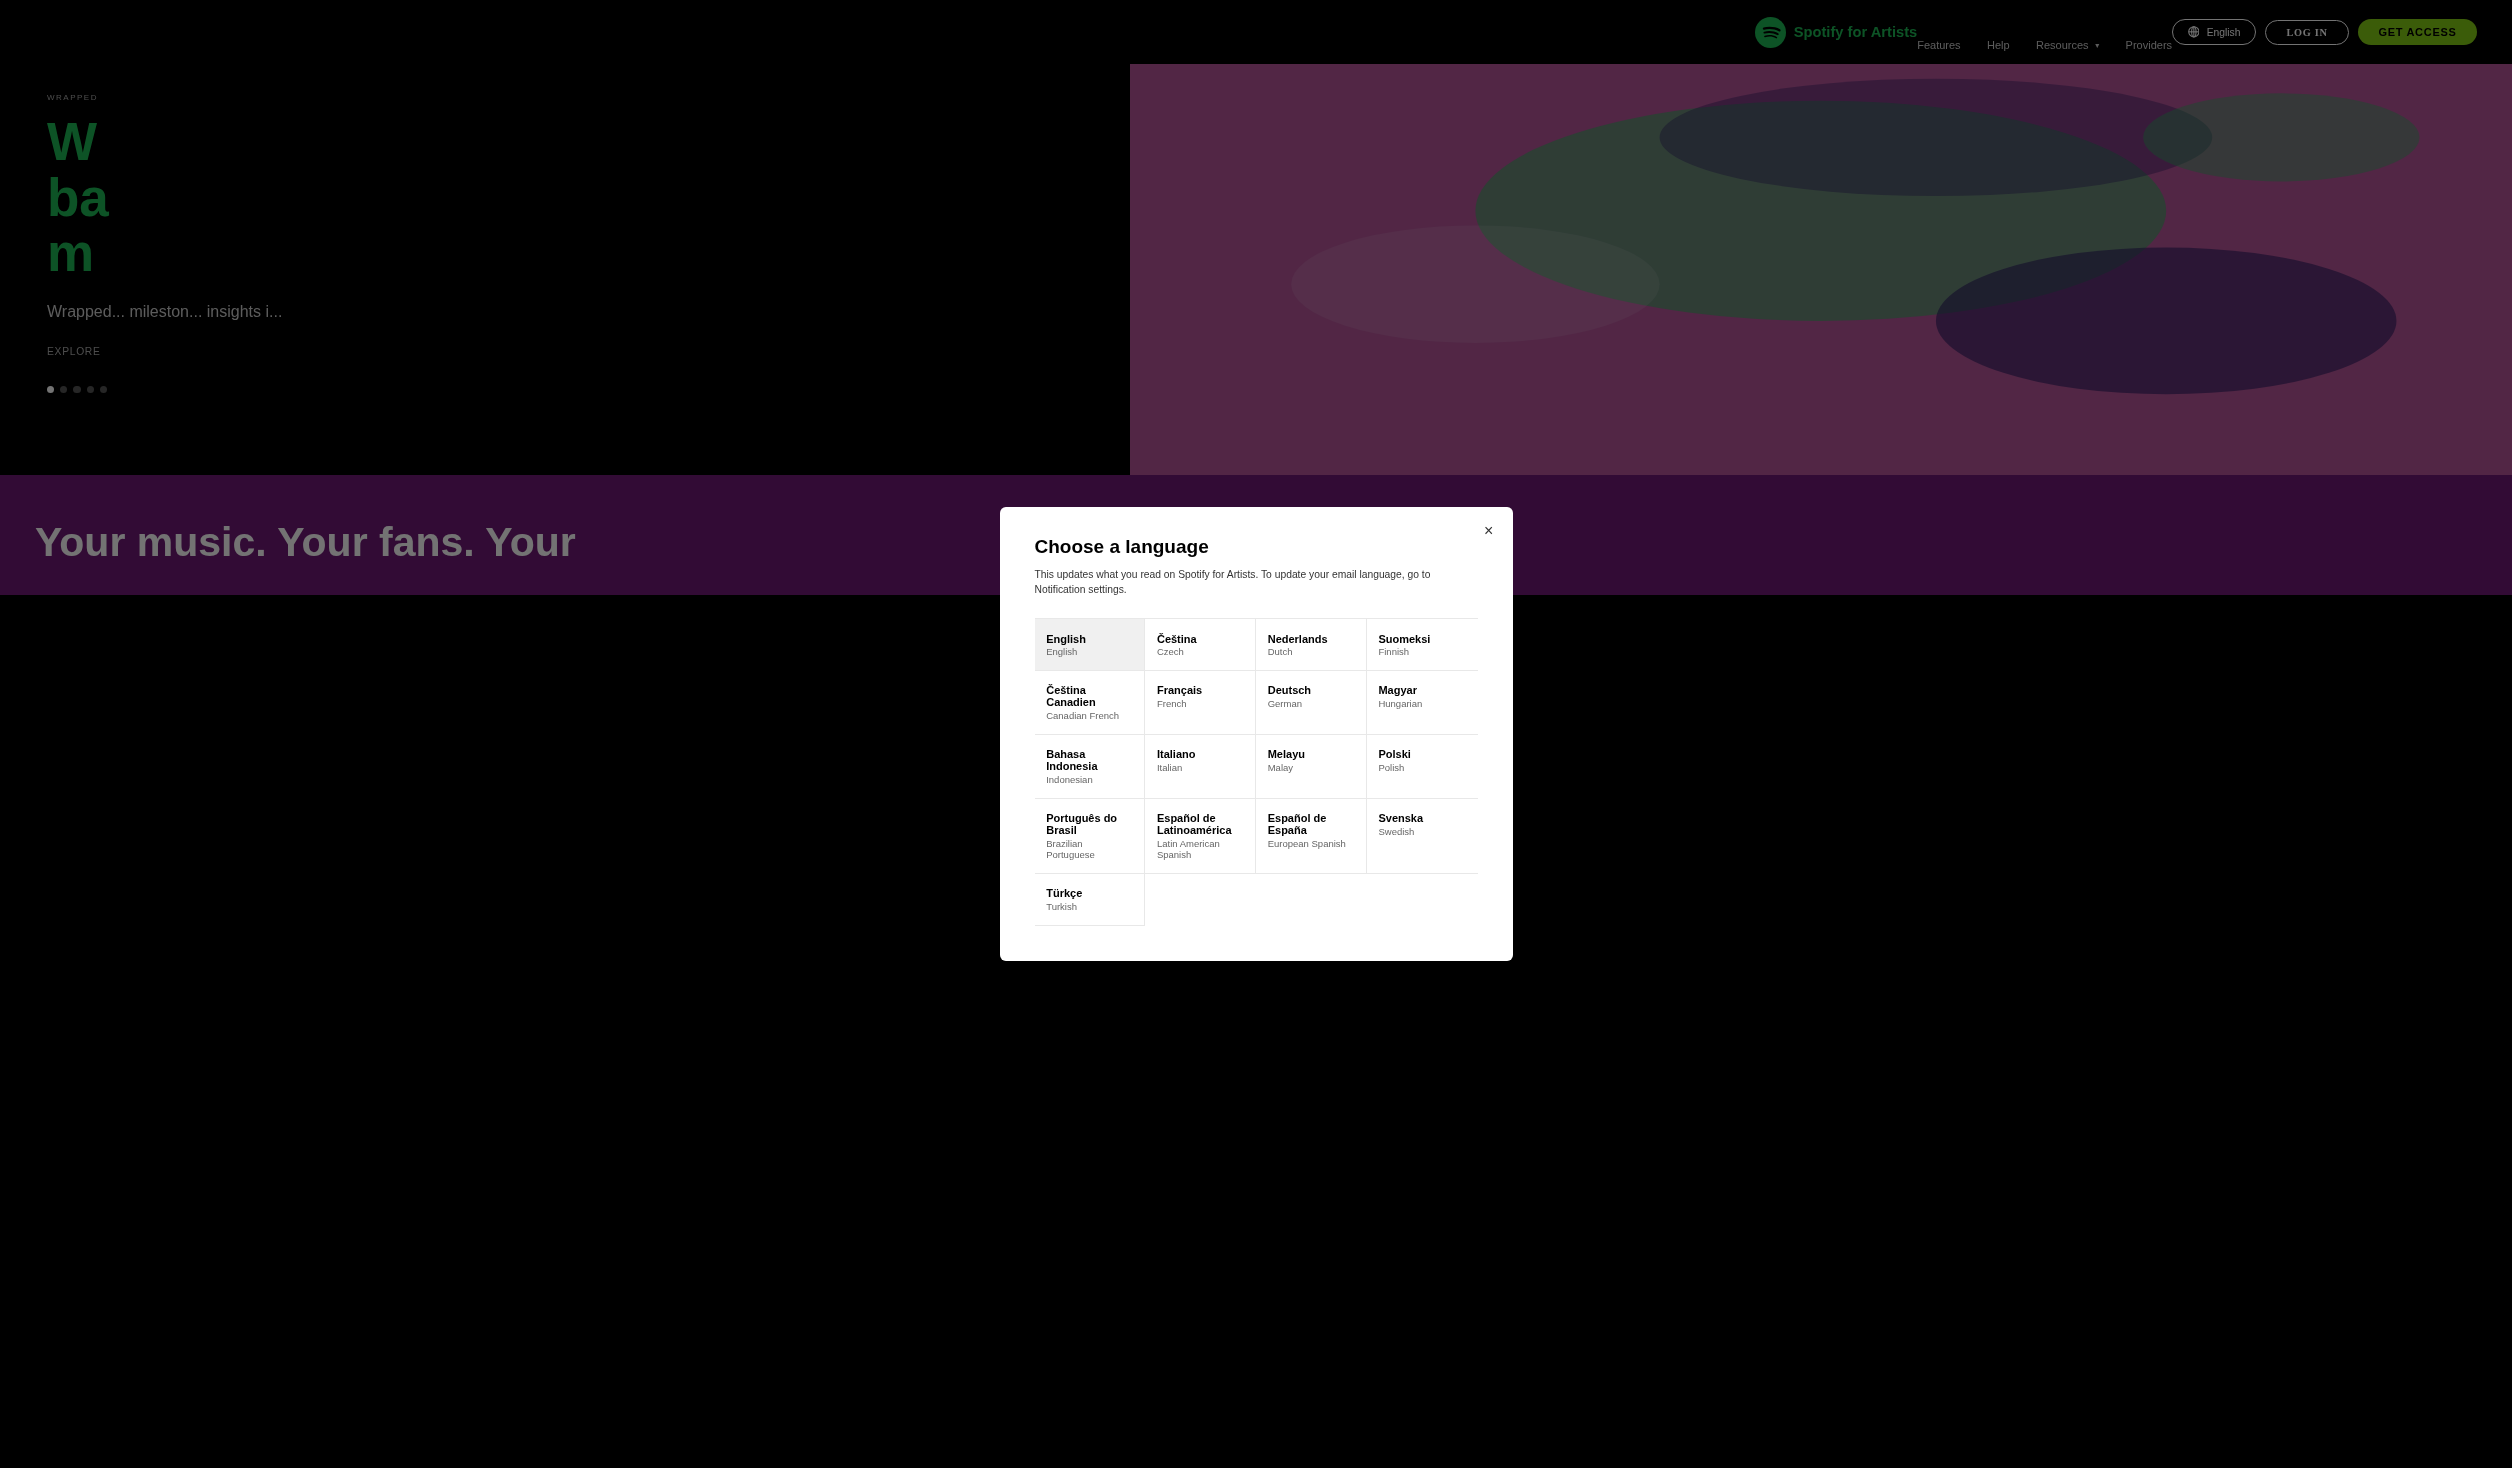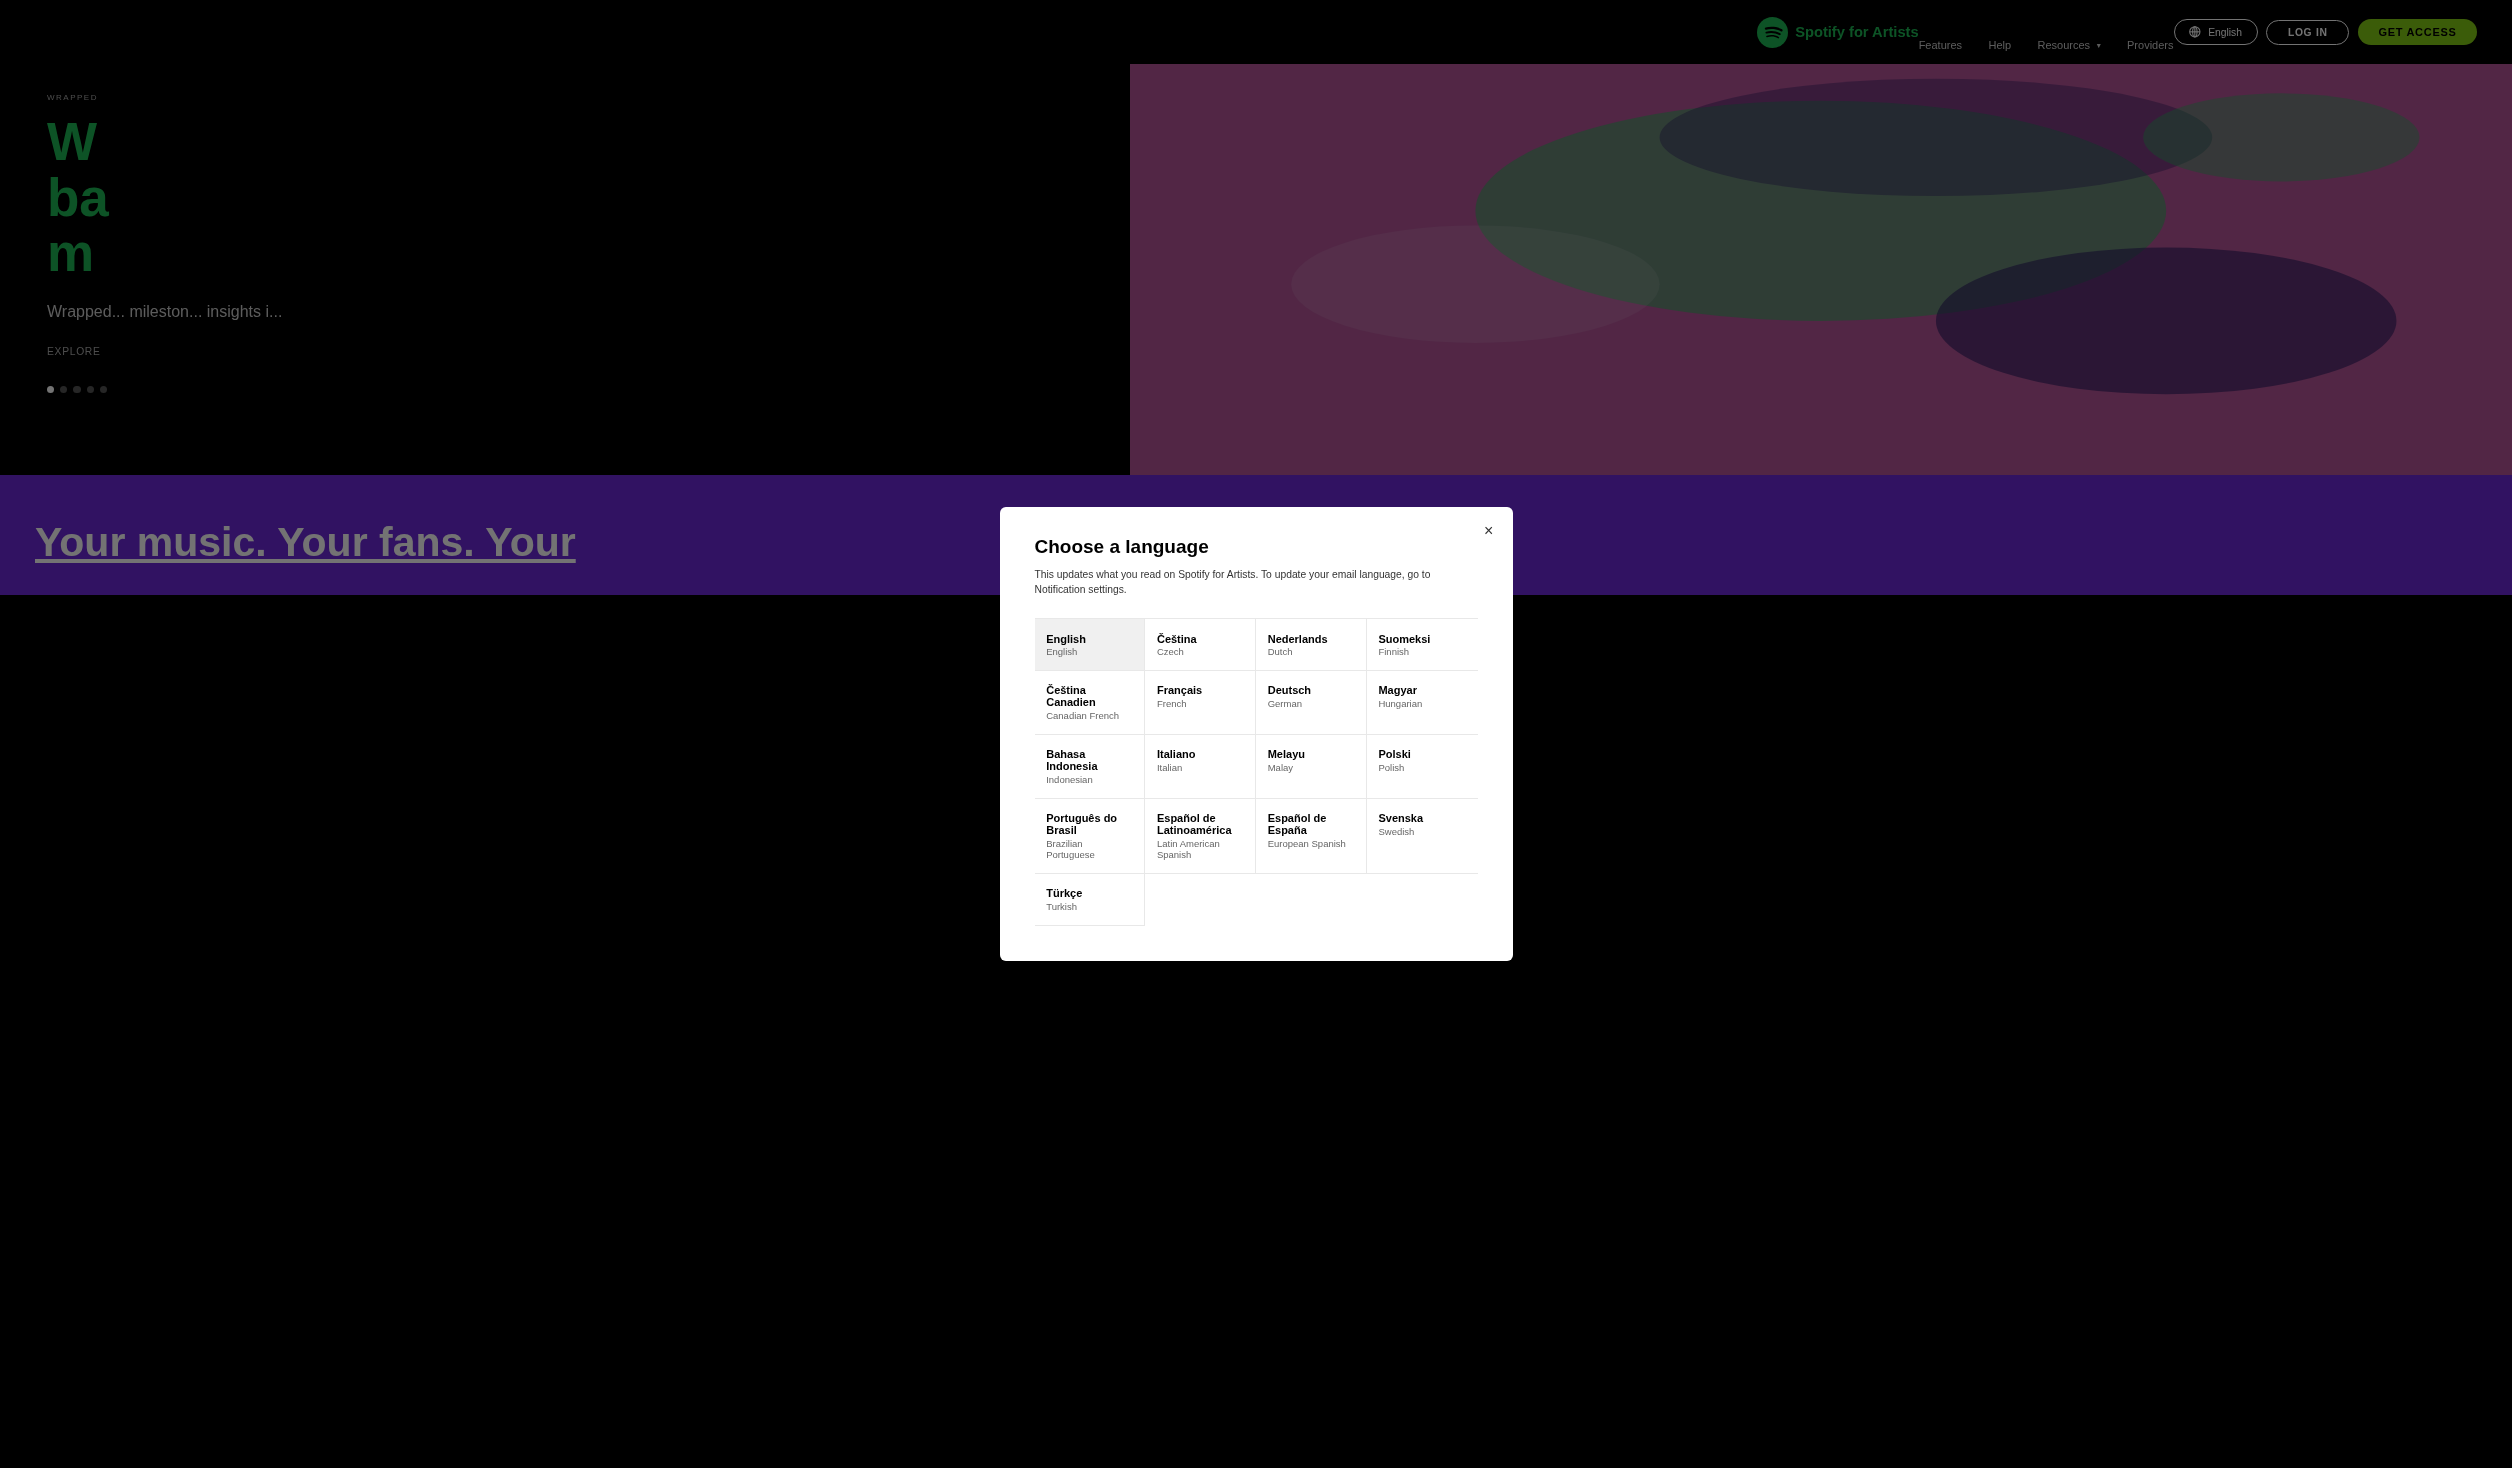--- a/index.html
+++ b/index.html
@@ -83,20 +83,21 @@
       background: transparent;
       border: 1.5px solid #fff;
       border-radius: 37px;
       color: #fff;
       padding: 5.9px 20.5px;
       font-size: 10.3px;
       font-weight: 700;
       cursor: pointer;
       letter-spacing: 0.7px;
       text-transform: uppercase;
+      font-family: Liberation Serif, serif;
     }
 
     .btn-get-access {
       background: #84cc16;
       border: none;
       border-radius: 37px;
       color: #000;
       padding: 7.3px 20.5px;
       font-size: 11px;
       font-weight: 700;
@@ -186,23 +187,22 @@
       border-radius: 50%;
       background: #555;
     }
 
     .dot.active {
       background: #fff;
     }
 
     
     .bottom-section {
-      background: #6d28d9;
+      background: #701a75;
       padding: 44px 35px 29px;
-      text-decoration: underline;
     }
 
     .bottom-title {
       font-size: 41px;
       font-weight: 900;
       color: #fff;
     }
 
     
     .modal-overlay {

